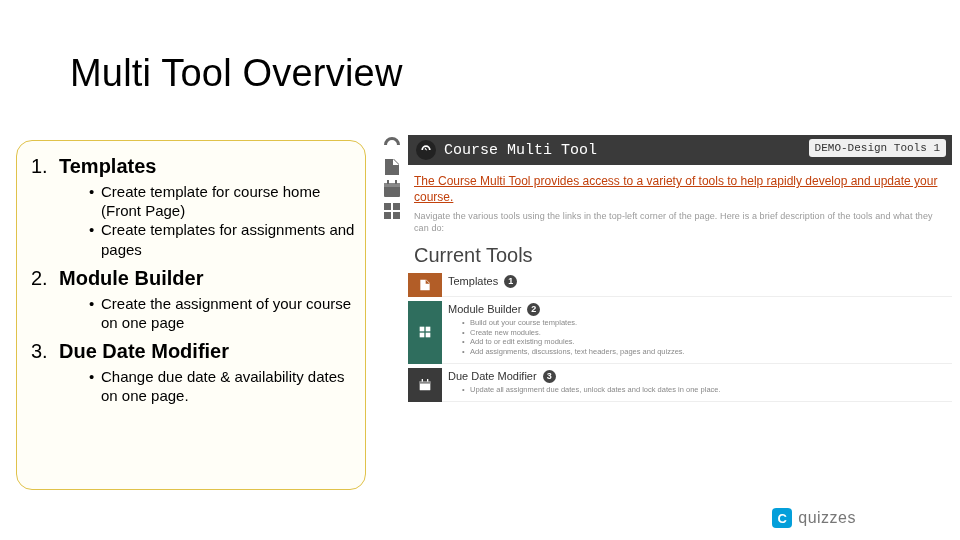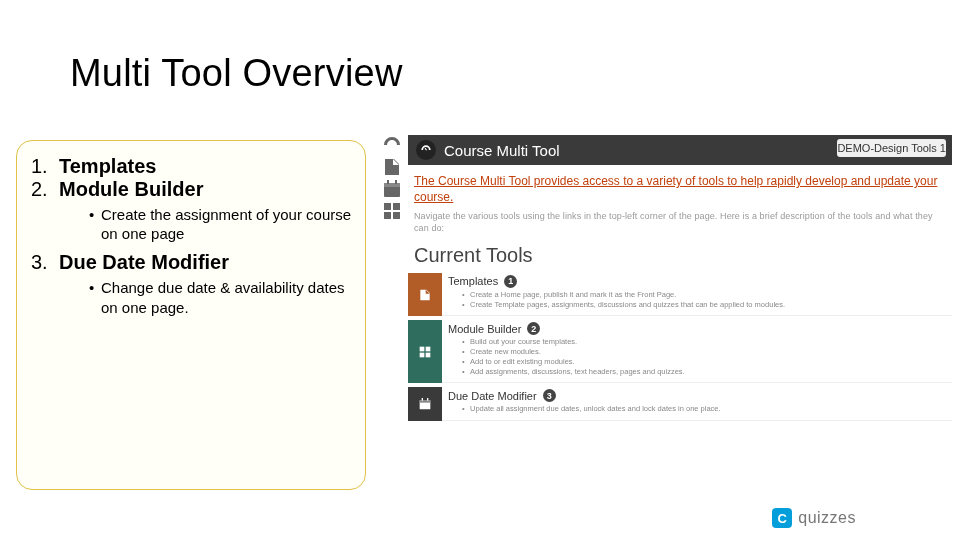--- a/index.html
+++ b/index.html
@@ -19,24 +19,24 @@
   .li-num .head { font-size: 20px; font-weight: 700; }
   .sub { list-style: none; margin-left: 58px; margin-top: 4px; margin-bottom: 8px; }
   .sub li { font-size: 15px; position: relative; padding-left: 12px; line-height: 1.28; }
   .sub li::before { content: "•"; position: absolute; left: 0; }
 
   
   .right { position: absolute; top: 135px; left: 380px; width: 572px; height: 356px; }
   .side-tabs { position: absolute; top: 0; left: 0; width: 28px; }
   .side-tabs .tab { width: 24px; height: 20px; display:flex; align-items:center; justify-content:center; color:#555; font-size:13px; margin-bottom:2px; }
   .main { position: absolute; top: 0; left: 28px; width: 544px; }
-  .bar { background: #3a3a3a; color: #fff; height: 30px; display:flex; align-items:center; padding:0 8px; font-size: 15px; font-weight: 500; position:relative; }
+  .bar { background: #3a3a3a; color: #fff; height: 30px; display:flex; align-items:center; padding:0 8px; font-size: 15px; font-weight: 500; position:relative;font-family:Liberation Mono, monospace; }
   .bar .gaugewrap { width:20px; height:20px; border-radius:50%; background:#222; display:flex; align-items:center; justify-content:center; margin-right:8px; }
   .bar .gaugewrap svg { width:14px; height:14px; }
-  .badge { position:absolute; right:6px; top:4px; background:#f0f0f0; color:#333; font-size:11px; padding:2px 0; border-radius:3px; height:18px; display:flex; align-items:center; }
+  .badge { position:absolute; right:6px; top:4px; background:#f0f0f0; color:#333; font-size:11px; padding:2px 6px; border-radius:3px; height:18px; display:flex; align-items:center; }
   .desc { font-size: 12px; color: #c2410c; padding: 8px 10px 6px 6px; line-height:1.35;text-decoration:underline; }
   .blur { font-size: 9px; color: #9a9a9a; padding: 0 10px 8px 6px; line-height:1.25; letter-spacing:.1px; }
   .sect-title { font-size: 20px; color:#444; padding: 2px 6px 6px; }
 
   .row { display:flex; margin-bottom:4px; }
   .row .picon { width: 34px; display:flex; align-items:center; justify-content:center; color:#fff; }
   .row .picon svg { width:16px; height:16px; }
   .row .body { flex:1; background:#fff; padding:2px 6px 6px; border-bottom:1px solid #eee; }
   .row .body .phead { font-size:11px; color:#333; display:flex; align-items:center; gap:6px; padding-bottom:2px; }
   .row .body .phead .circ { display:inline-flex; width:13px; height:13px; border-radius:50%; background:#444; color:#fff; font-size:9px; align-items:center; justify-content:center; font-weight:600; }
@@ -53,20 +53,24 @@
 
 <div class="slide">
   <div class="title">Multi Tool Overview</div>
 
   <div class="left-box">
     <ol class="ol" id="left-list">
         <li class="li-num">
           <span class="num">1.</span>
           <span class="head">Templates</span>
         </li>
+        <ul class="sub">
+          <li>Create template for course home (Front Page)</li>
+          <li>Create templates for assignments and pages</li>
+        </ul>
         <li class="li-num">
           <span class="num">2.</span>
           <span class="head">Module Builder</span>
         </li>
         <ul class="sub">
           <li>Create the assignment of your course on one page</li>
         </ul>
         <li class="li-num">
           <span class="num">3.</span>
           <span class="head">Due Date Modifier</span>
@@ -126,24 +130,20 @@
               <svg viewBox="0 0 24 24" fill="#fff">
                 <path d="M5 4h9l5 5v11H5zM13 4v6h6"></path>
                 <path fill="none" stroke="#fff" stroke-width="1.5" d="M12 11v6m-3-3 3 3 3-3"></path>
               </svg>
             </div>
             <div class="body">
               <div class="phead">
                 <span>Templates</span>
                 <span class="circ">1</span>
               </div>
-              <ul>
-                <li>Create a Home page, publish it and mark it as the Front Page.</li>
-                <li>Create Template pages, assignments, discussions and quizzes that can be applied to modules.</li>
-              </ul>
             </div>
           </div>
           <div class="row">
             <div class="picon" style="background: rgb(47, 110, 94);">
               <svg viewBox="0 0 24 24" fill="#fff">
                 <rect x="4" y="4" width="7" height="7"></rect>
                 <rect x="13" y="4" width="7" height="7"></rect>
                 <rect x="4" y="13" width="7" height="7"></rect>
                 <rect x="13" y="13" width="7" height="7"></rect>
               </svg>

